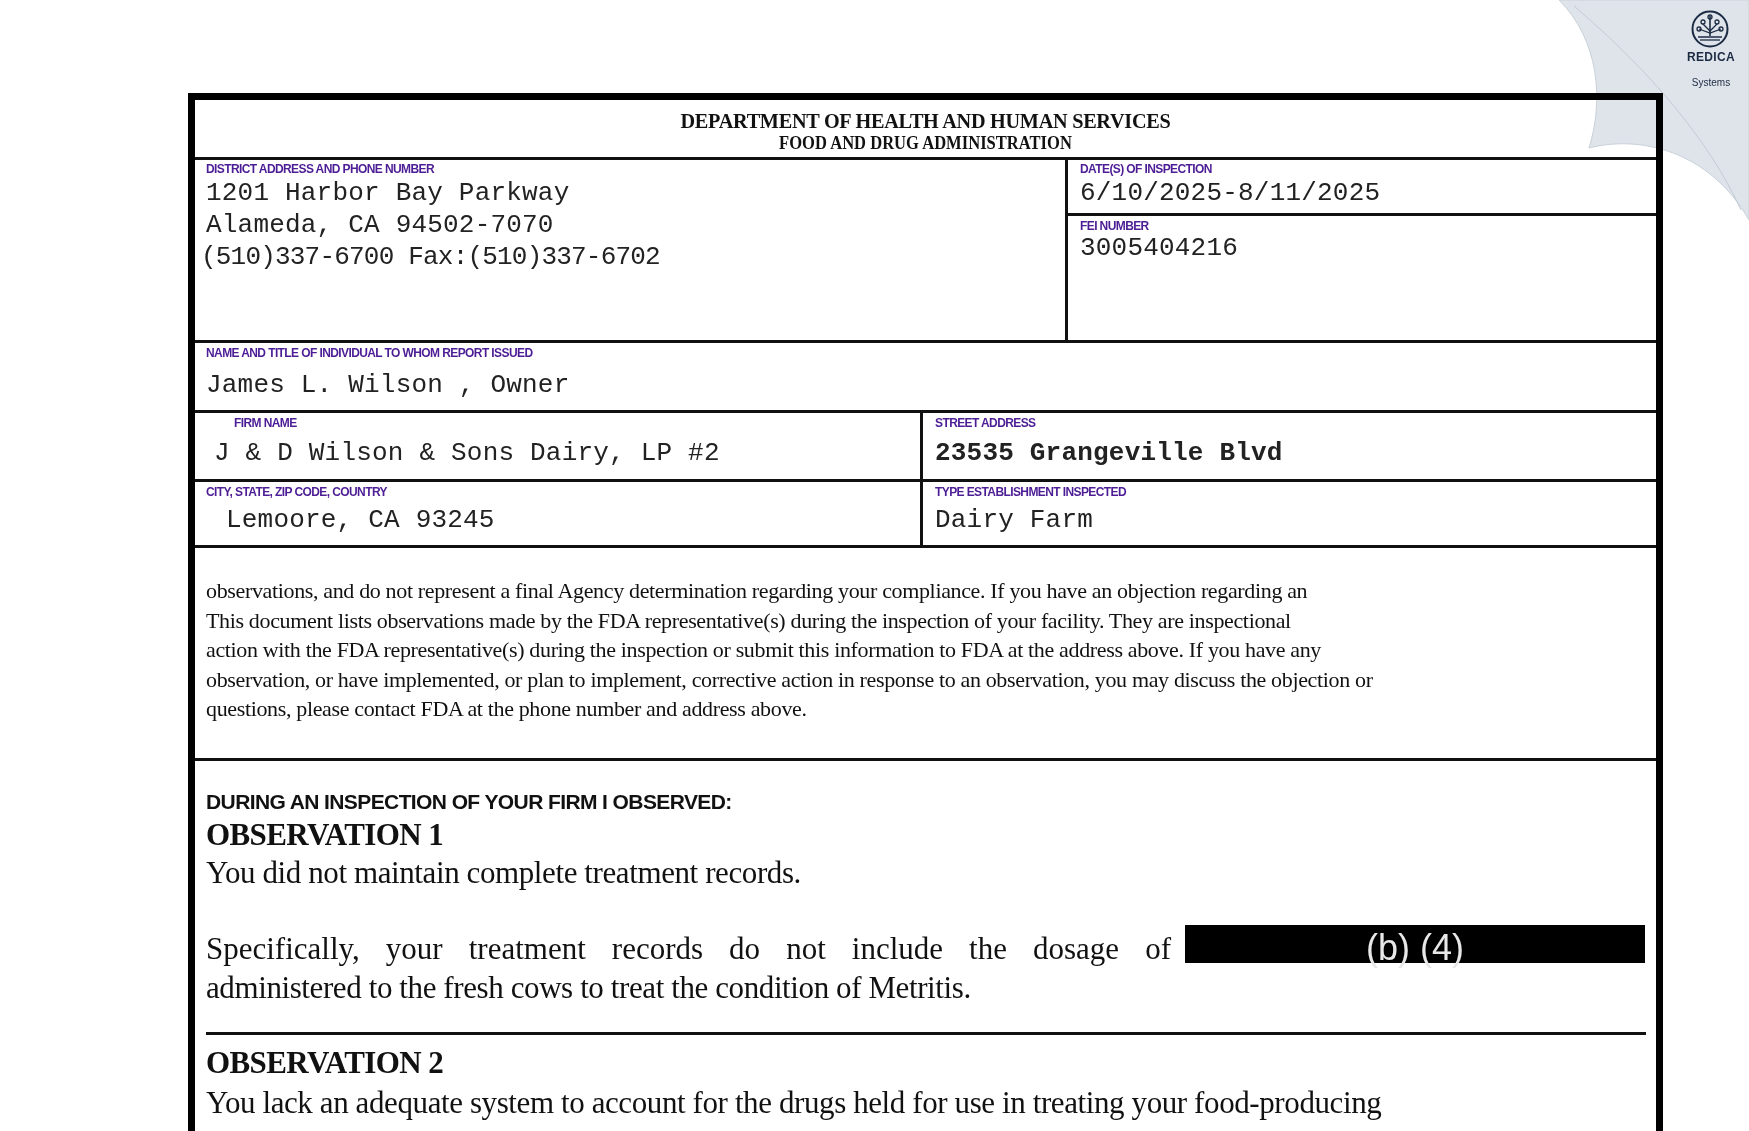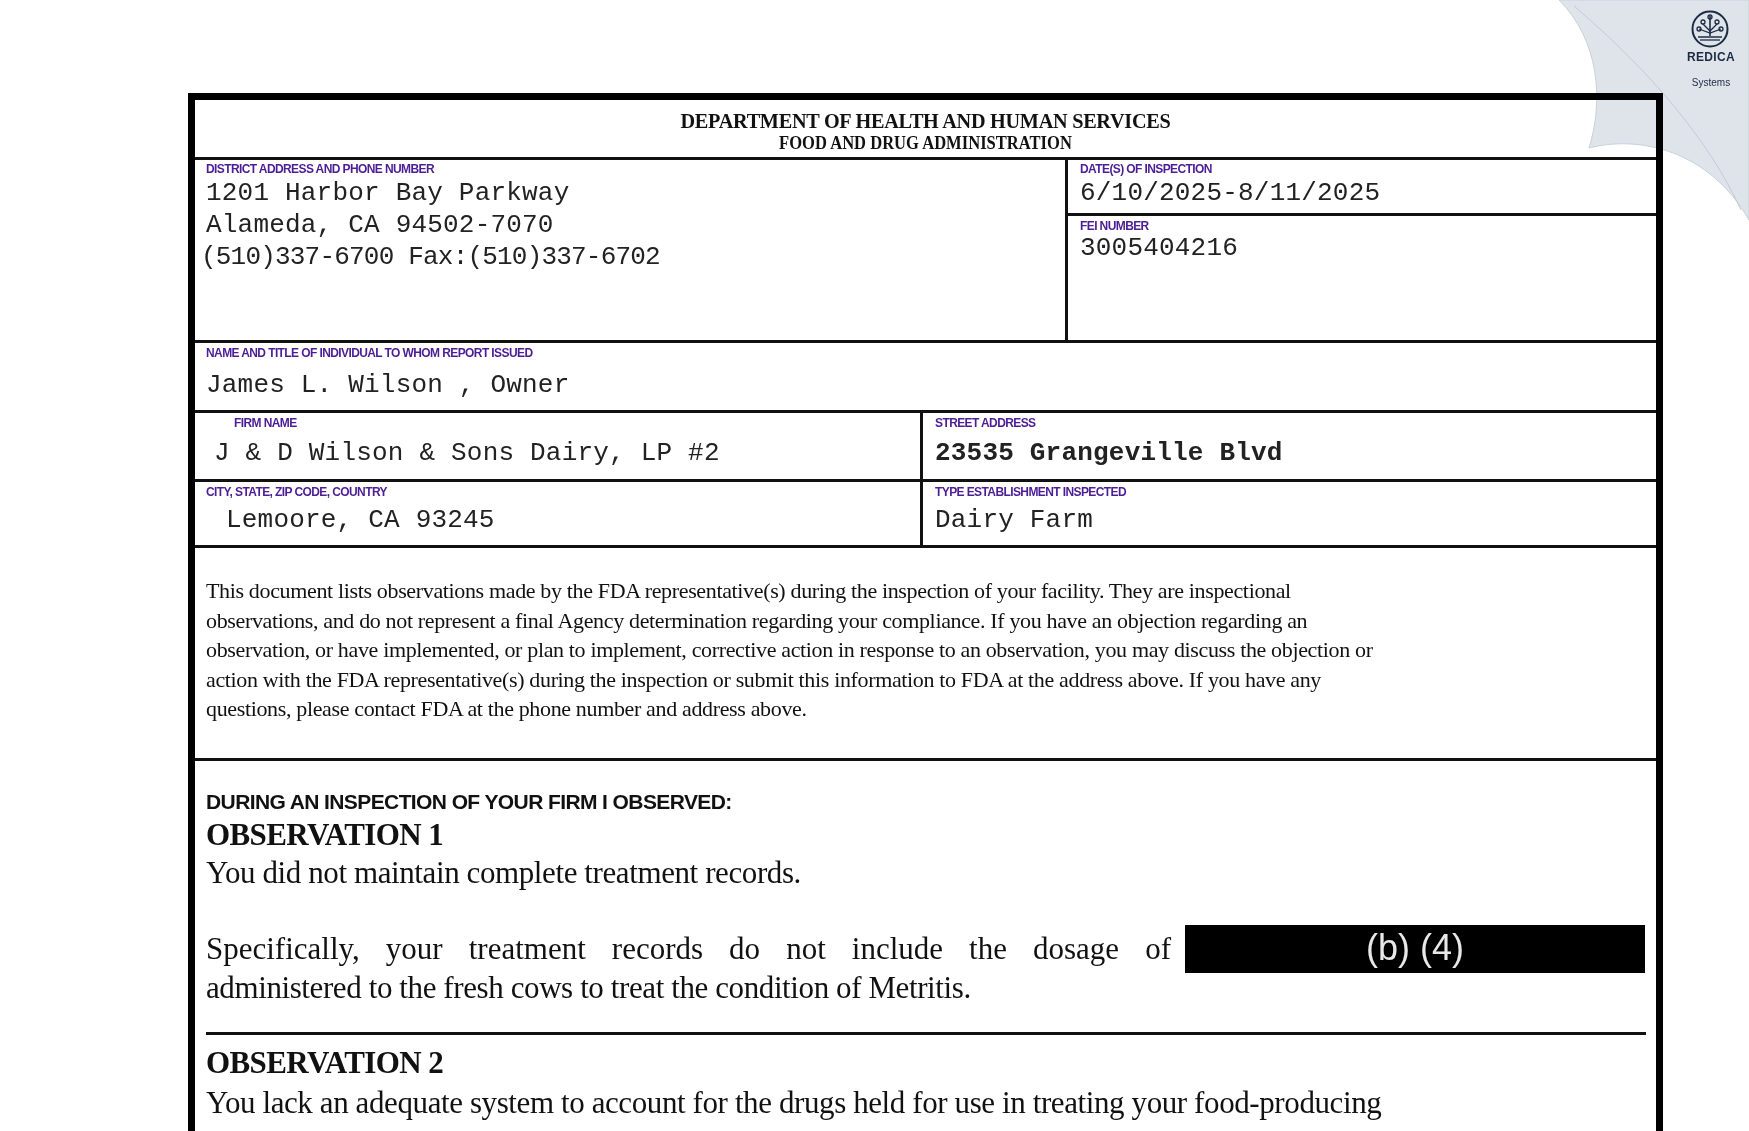--- a/index.html
+++ b/index.html
@@ -48,21 +48,21 @@
   }
   .obs-text {
     position:absolute; left:11px; font-family:"Liberation Serif", serif; font-size:31px;
     letter-spacing:-0.4px; color:#111; white-space:nowrap;
   }
   .justify-line {
     position:absolute; left:11px; width:965px; font-family:"Liberation Serif", serif; font-size:31px;
     text-align:justify; text-align-last:justify; color:#111; white-space:nowrap;
   }
   .redact {
-    position:absolute; left:990px; top:825px; width:460px; height:48px; background:#000;
+    position:absolute; left:990px; top:825px; width:460px; height:38px; background:#000;
     color:#e8e8e8; font-family:"Liberation Sans", sans-serif; font-size:36px;
     text-align:center; line-height:46px;
   }
   .redica {
     position:absolute; right:0; top:0; width:360px; height:220px;
   }
   .redica-name {
     position:absolute; left:1678px; top:50px; width:66px; text-align:center;
     font-family:"Liberation Sans", sans-serif; font-weight:bold; font-size:12px; color:#1c2b44;
     letter-spacing:0.3px;
@@ -125,24 +125,24 @@
   <div class="val" style="left:740px;top:338px;font-weight:bold;">23535 Grangeville Blvd</div>
   <div class="hline" style="left:0;top:379px;width:1461px;"></div>
 
   <div class="lbl" style="left:11px;top:385px;">CITY, STATE, ZIP CODE, COUNTRY</div>
   <div class="val" style="left:11px;top:405px;margin-left:20px;">Lemoore, CA 93245</div>
   <div class="lbl" style="left:740px;top:385px;">TYPE ESTABLISHMENT INSPECTED</div>
   <div class="val" style="left:740px;top:405px;">Dairy Farm</div>
   <div class="hline" style="left:0;top:445px;width:1461px;"></div>
 
   <div class="disclaimer">
+    <span>observations, and do not represent a final Agency determination regarding your compliance. If you have an objection regarding an</span>
     <span>This document lists observations made by the FDA representative(s) during the inspection of your facility. They are inspectional</span>
-    <span>observations, and do not represent a final Agency determination regarding your compliance. If you have an objection regarding an</span>
+    <span>action with the FDA representative(s) during the inspection or submit this information to FDA at the address above. If you have any</span>
     <span>observation, or have implemented, or plan to implement, corrective action in response to an observation, you may discuss the objection or</span>
-    <span>action with the FDA representative(s) during the inspection or submit this information to FDA at the address above. If you have any</span>
     <span>questions, please contact FDA at the phone number and address above.</span>
   </div>
   <div class="hline" style="left:0;top:658px;width:1461px;"></div>
 
   <div class="during">DURING AN INSPECTION OF YOUR FIRM I OBSERVED:</div>
 
   <div class="obs-title" style="top:717px;">OBSERVATION 1</div>
   <div class="obs-text" style="top:755px;">You did not maintain complete treatment records.</div>
   <div class="justify-line" style="top:831px;">Specifically, your treatment records do not include the dosage of</div>
   <div class="redact">(b) (4)</div>

